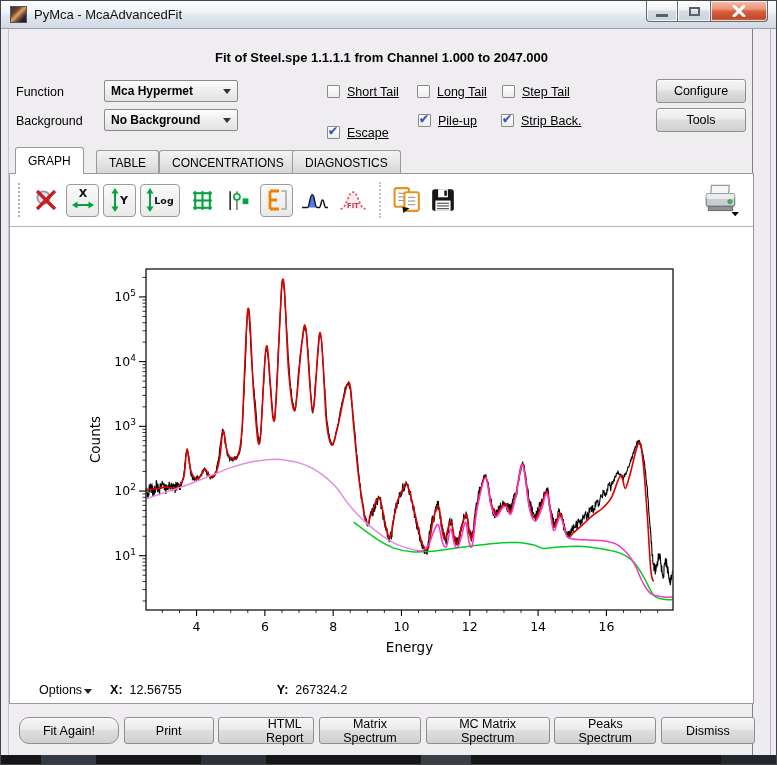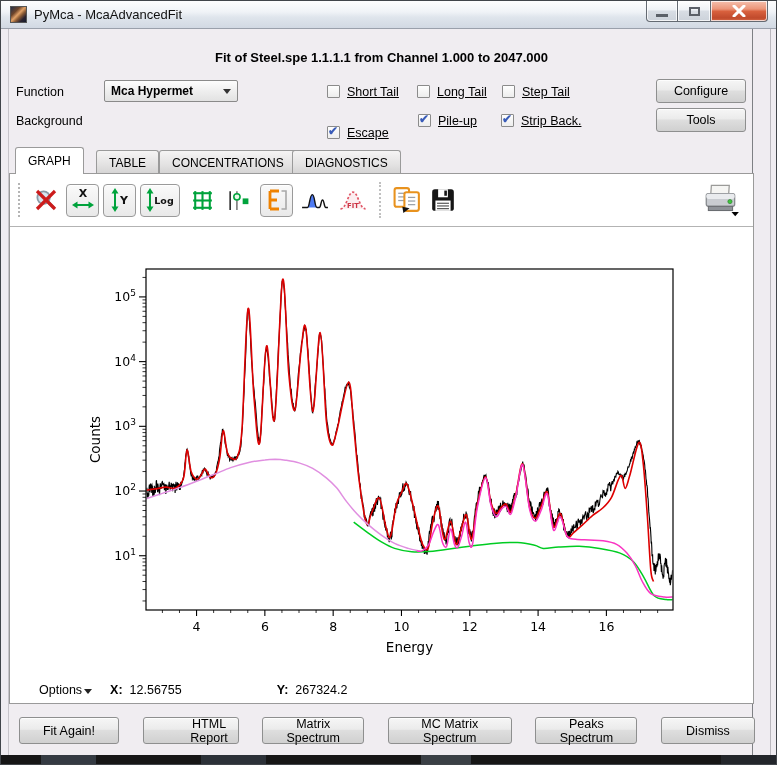--- a/index.html
+++ b/index.html
@@ -111,20 +111,24 @@
     <span class="box"></span>
     <span>Long Tail</span>
   </div>
   <div class="cb" style="left:501px;top:83px;">
     <span class="box"></span>
     <span>Step Tail</span>
   </div>
   <button class="btn btn-cfg" style="left:655px;top:78px;">Configure</button>
 
   <div class="ctl-label" style="left:15px;top:113px;">Background</div>
+  <div class="combo" style="left:103px;top:108px;">
+    <span style="font-weight:bold;">No Background</span>
+    <span class="arrow"></span>
+  </div>
   <div class="cb checked" style="left:326px;top:124px;">
     <span class="box"></span>
     <span>Escape</span>
   </div>
   <div class="cb checked" style="left:417px;top:112px;">
     <span class="box"></span>
     <span>Pile-up</span>
   </div>
   <div class="cb checked" style="left:500px;top:112px;">
     <span class="box"></span>
@@ -387,21 +391,22 @@
   <div class="statusrow">
     <span>Options</span>
     <span class="opt-arrow"></span>
     <span class="stat-x-label">X:</span>
     <span class="stat-val">12.56755</span>
     <span class="stat-y-label">Y:</span>
     <span class="stat-val">267324.2</span>
   </div>
 
   <div class="footer">
-    <button class="btn" style="width:100px;">Fit Again!</button>
+    <button class="btn" style="width:100px;border-radius:10px;">Fit Again!</button>
+    <button class="btn" style="width:90px;">Print</button>
     <button class="btn" style="width:96px;padding-left:43px;">HTML Report</button>
     <button class="btn" style="width:102px;">Matrix Spectrum</button>
     <button class="btn" style="width:124px;">MC Matrix Spectrum</button>
     <button class="btn" style="width:102px;">Peaks Spectrum</button>
     <button class="btn" style="width:94px;">Dismiss</button>
   </div>
 
   <div class="desktop-strip"></div>
 </div>
 

